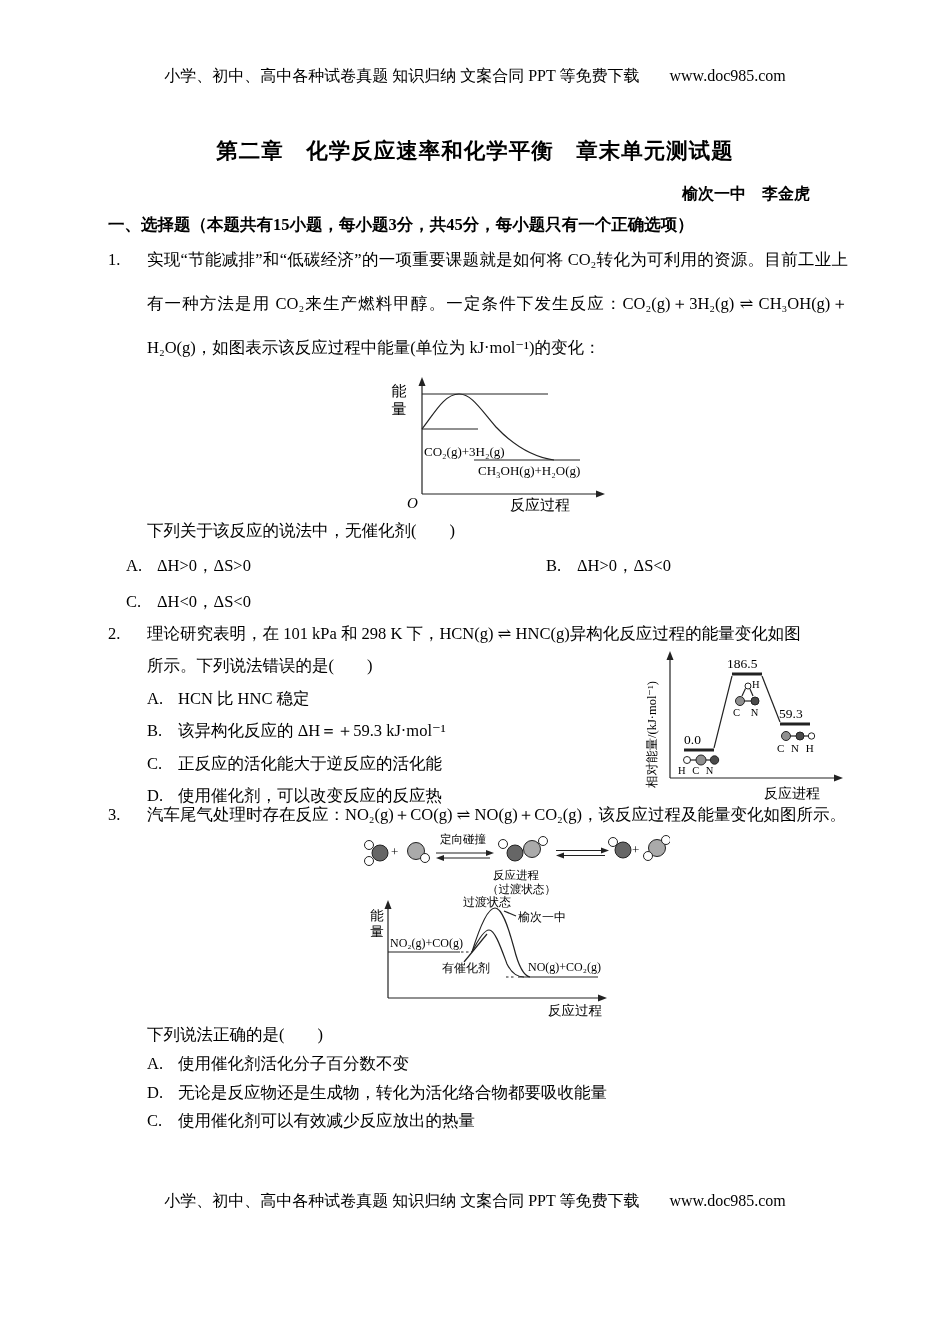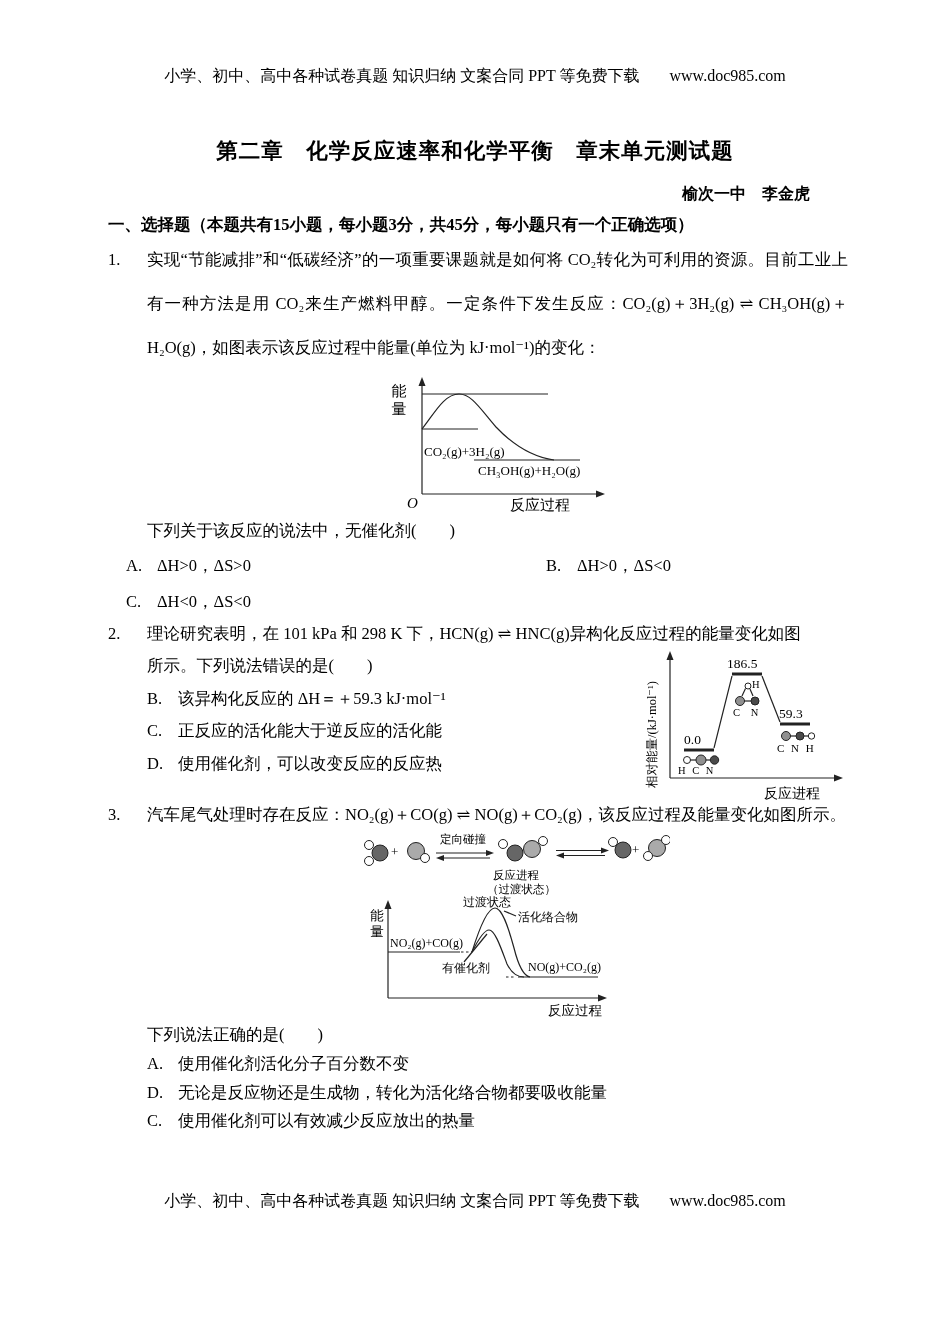--- a/index.html
+++ b/index.html
@@ -97,20 +97,21 @@
   </div>
 
   <div class="q q2">
     <div class="qrow">
       <div class="qnum">2.</div>
       <div class="qtext nowrap">理论研究表明，在 101 kPa 和 298 K 下，HCN(g) ⇌ HNC(g)异构化反应过程的能量变化如图</div>
     </div>
     <div class="q2cols">
       <div class="q2left">
         <div class="q2line">所示。下列说法错误的是(　　)</div>
+        <div class="q2line"><span class="olabel">A.</span><span>HCN 比 HNC 稳定</span></div>
         <div class="q2line"><span class="olabel">B.</span><span>该异构化反应的 ΔH＝＋59.3 kJ·mol⁻¹</span></div>
         <div class="q2line"><span class="olabel">C.</span><span>正反应的活化能大于逆反应的活化能</span></div>
         <div class="q2line"><span class="olabel">D.</span><span>使用催化剂，可以改变反应的反应热</span></div>
       </div>
       <div class="diag d2wrap">
         <svg width="220" height="158" viewBox="0 0 220 158">
           <line x1="30" y1="132" x2="30" y2="12"></line>
           <polygon points="30,5 26.5,14 33.5,14"></polygon>
           <line x1="30" y1="132" x2="196" y2="132"></line>
           <polygon points="203,132 194,128.5 194,135.5"></polygon>
@@ -197,21 +198,21 @@
         <line class="dot" x1="101" y1="56" x2="112" y2="56"></line>
         <path d="M112,56 C120,30 128,12 135,12 C142,12 148,30 154,52 C159,72 164,80 170,81"></path>
         <path d="M112,56 C118,44 124,34 129,34 C135,34 141,52 147,68 C152,78 158,81 164,81"></path>
         <line class="dot" x1="146" y1="81" x2="156" y2="81"></line>
         <line x1="158" y1="81" x2="238" y2="81"></line>
         <line x1="156" y1="20" x2="144" y2="15"></line>
         <line x1="104" y1="66" x2="127" y2="38"></line>
       </svg>
       <div class="vlabel" style="left:8px;top:12px;font-size:13.5px;">能量</div>
       <div class="dlabel" style="left:103px;top:-2px;font-size:12px;">过渡状态</div>
-      <div class="dlabel" style="left:158px;top:13px;font-size:12px;">活化络合物</div>
+      <div class="dlabel" style="left:158px;top:13px;font-size:12px;">榆次一中</div>
       <div class="dlabel" style="left:30px;top:40px;font-size:12px;">NO₂(g)+CO(g)</div>
       <div class="dlabel" style="left:82px;top:64px;font-size:12px;">有催化剂</div>
       <div class="dlabel" style="left:168px;top:64px;font-size:12px;">NO(g)+CO₂(g)</div>
       <div class="dlabel" style="left:188px;top:106px;font-size:13.5px;">反应过程</div>
     </div>
 
     <div class="qprompt">下列说法正确的是(　　)</div>
     <div class="q3opt"><span class="olabel">A.</span><span>使用催化剂活化分子百分数不变</span></div>
     <div class="q3opt"><span class="olabel">D.</span><span>无论是反应物还是生成物，转化为活化络合物都要吸收能量</span></div>
     <div class="q3opt"><span class="olabel">C.</span><span>使用催化剂可以有效减少反应放出的热量</span></div>

